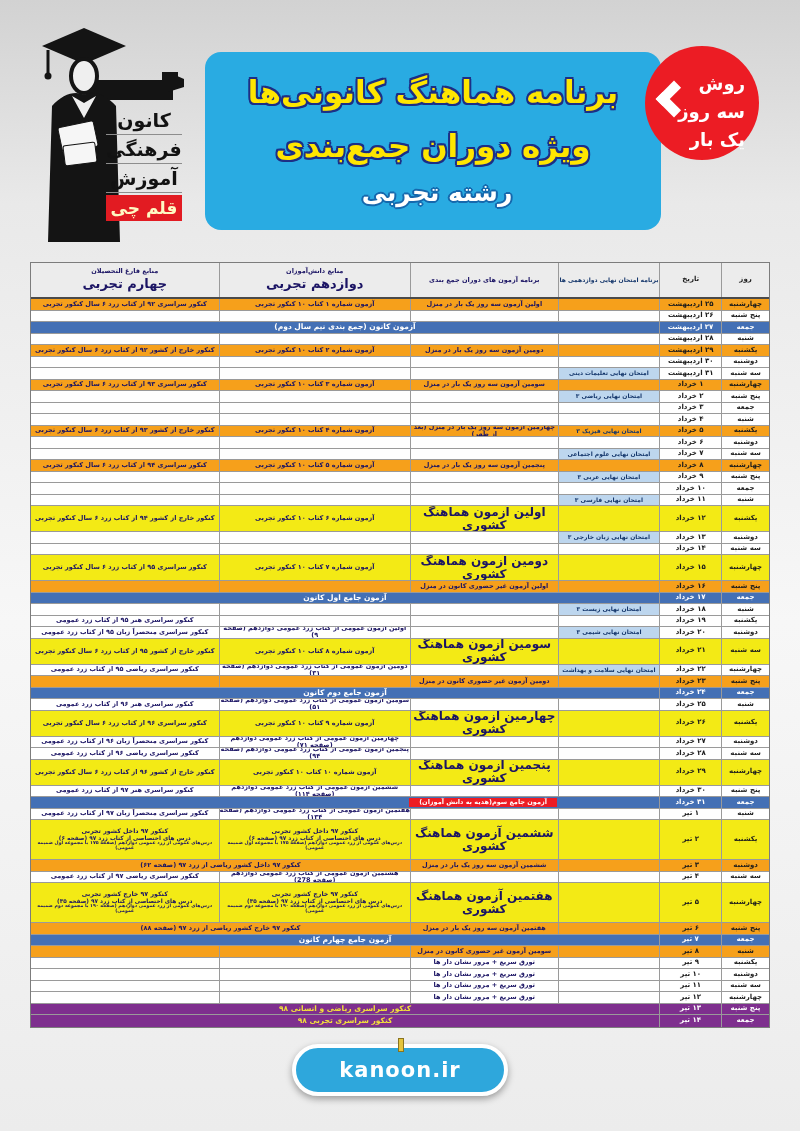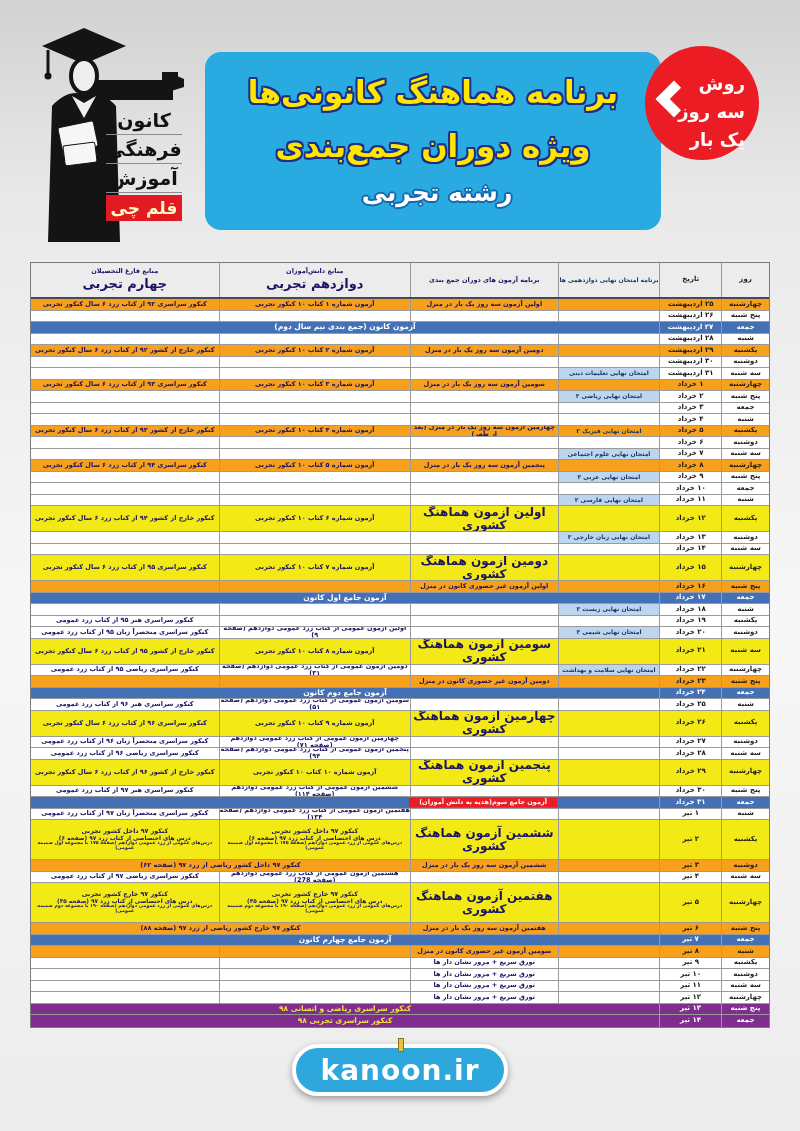--- a/index.html
+++ b/index.html
@@ -72,21 +72,21 @@
   .purple{background:#7E2F8E;}
   .purple .day,.purple .date{color:#fff;text-align:center;}
   .purple .merged{color:#F2E03A;}
   .redbox{position:absolute; right:102px; width:148px; top:1px; bottom:1px; background:#EC1C24;
           display:flex; align-items:center; justify-content:center; font-size:6.5px; color:#fff; font-weight:bold;}
   
   .footer-pill{
     position:absolute; left:292px; top:1044px; width:216px; height:52px; border-radius:28px;
     background:#2EA7DC; border:4px solid #fff; box-shadow:0 3px 7px rgba(0,0,0,.35);
     display:flex; align-items:center; justify-content:center;
-    font-size:28px; font-weight:bold; color:#fff; letter-spacing:1px; direction:ltr;
+    font-size:21px; font-weight:bold; color:#fff; letter-spacing:1px; direction:ltr;
   }
   .pencil{position:absolute; left:398px; top:1038px; width:6px; height:14px; background:#E4C43C; border:1px solid #8a7420; z-index:6;}
 </style>
 </head>
 <body>
 
 <div id="poster">
 
   <div class="logo">
     <span>

